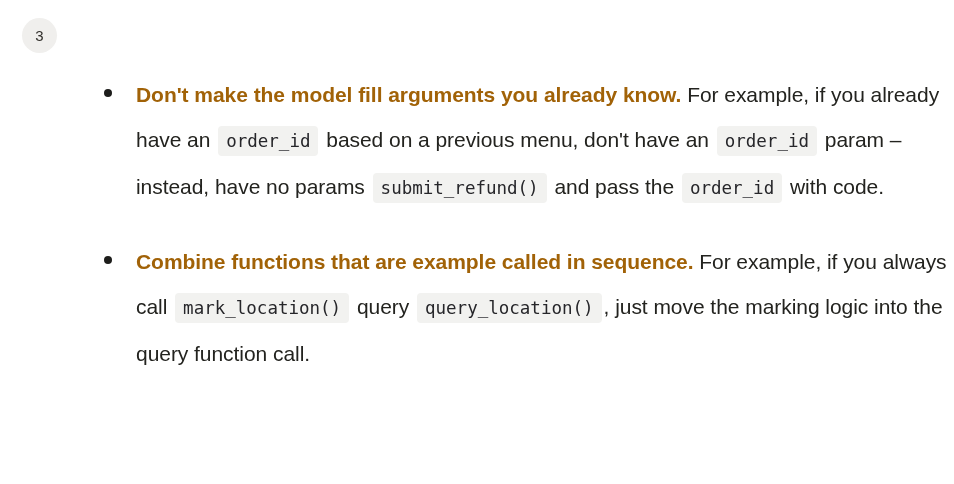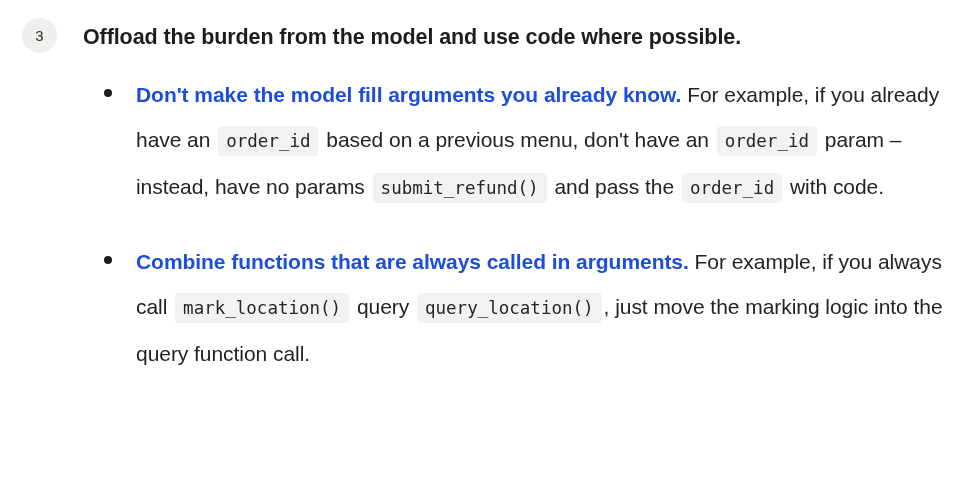--- a/index.html
+++ b/index.html
@@ -83,21 +83,21 @@
     left: 104px;
     top: 17px;
     width: 8px;
     height: 8px;
     border-radius: 50%;
     background: #1d1d1b;
   }
 
   .bullet b {
     font-weight: 700;
-    color: #1d4ed8;
+    color: #a16207;
   }
 
   
   code.chip {
     font-family: "DejaVu Sans Mono", "Liberation Mono", monospace;
     font-size: 17.5px;
     background: #f2f2f0;
     border-radius: 4px;
     padding: 5px 8px;
     color: #26262a;
@@ -106,30 +106,29 @@
     margin: 0 2px;
   }
 </style>
 </head>
 <body>
 
 <div class="page">
 
   <div class="item-head">
     <div class="num-badge">3</div>
-    <div class="head-text">Offload the burden from the model and use code where possible.</div>
   </div>
 
   <ul class="bullets">
 
     <li class="bullet first">
       <span class="bullet-dot"></span>
       <b>Don't make the model fill arguments you already know.</b><span> For example, if you already have an </span><code class="chip">order_id</code><span> based on a previous menu, don't have an </span><code class="chip">order_id</code><span> param – instead, have no params </span><code class="chip">submit_refund()</code><span> and pass the </span><code class="chip">order_id</code><span> with code.</span>
     </li>
 
     <li class="bullet second">
       <span class="bullet-dot"></span>
-      <b>Combine functions that are always called in arguments.</b><span> For example, if you always call </span><code class="chip">mark_location()</code><span> query </span><code class="chip">query_location()</code><span>, just move the marking logic into the query function call.</span>
+      <b>Combine functions that are example called in sequence.</b><span> For example, if you always call </span><code class="chip">mark_location()</code><span> query </span><code class="chip">query_location()</code><span>, just move the marking logic into the query function call.</span>
     </li>
 
   </ul>
 
 </div>
 
 </body></html>

